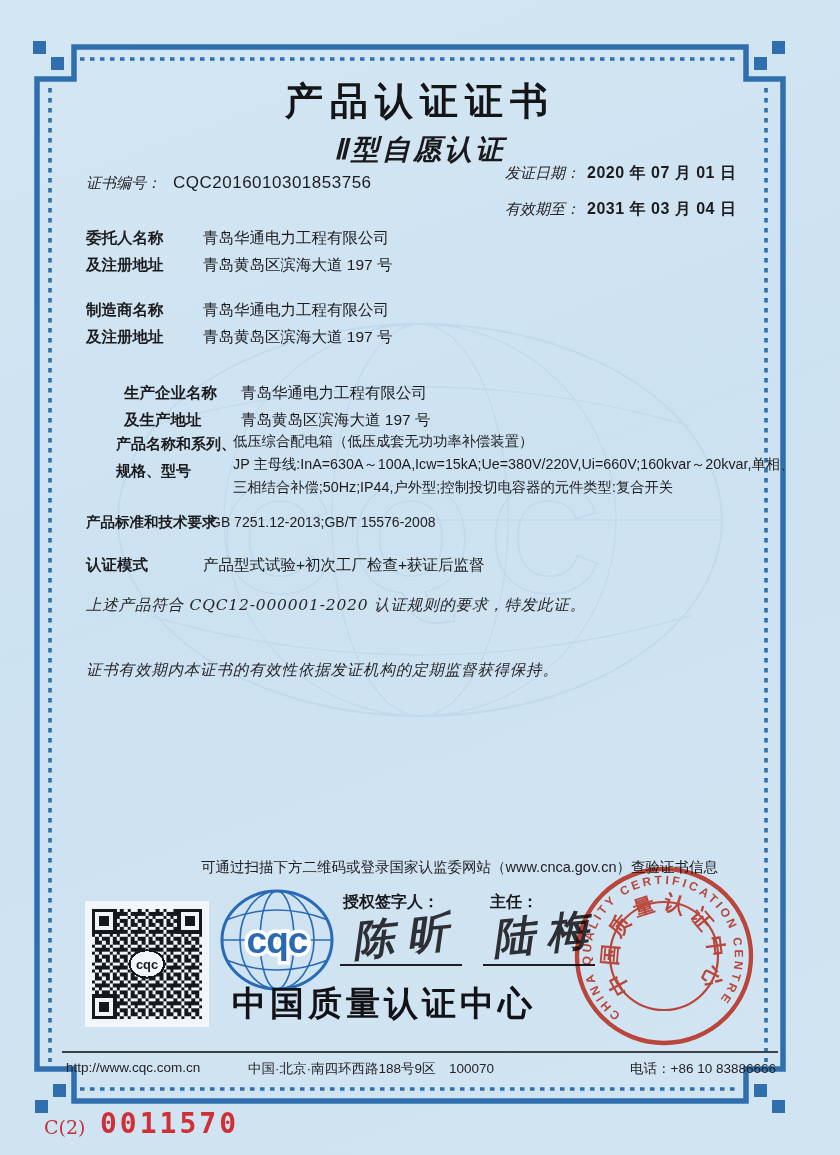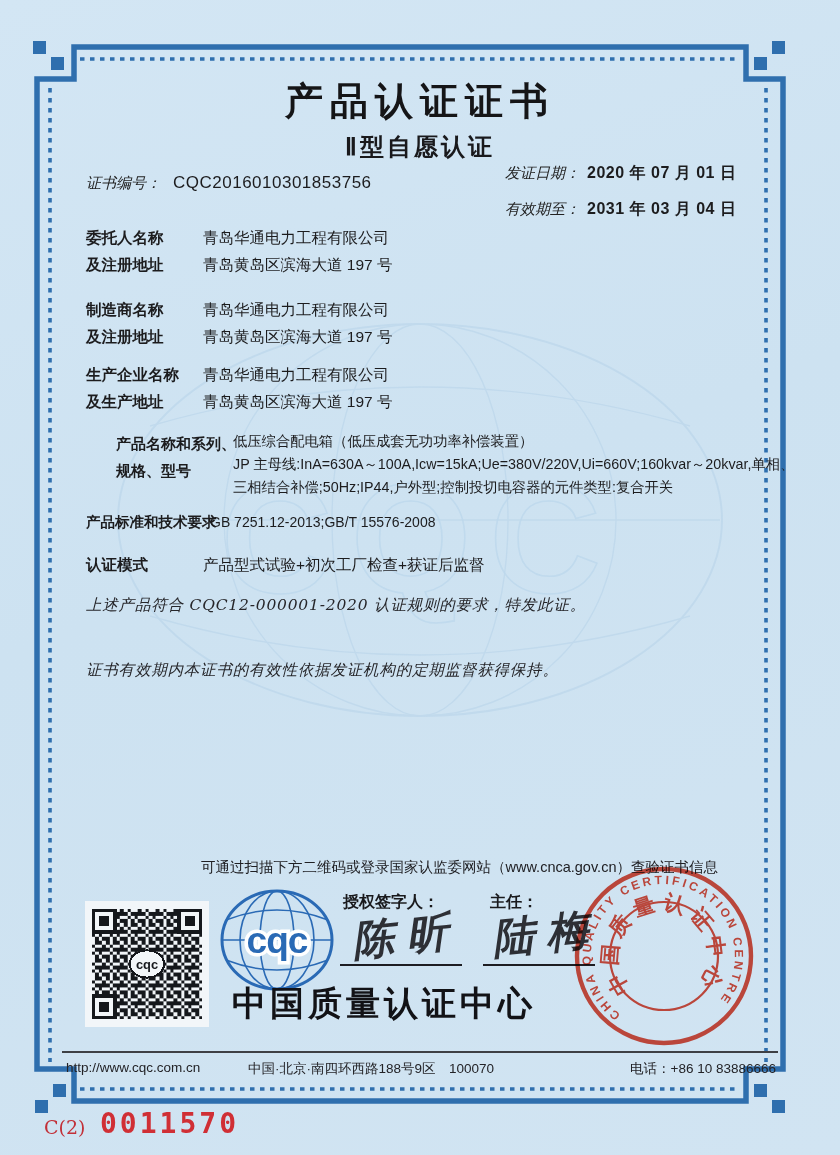--- a/index.html
+++ b/index.html
@@ -5,21 +5,21 @@
   html,body{margin:0;padding:0;background:#9db4c6;}
   .page{
     position:relative;width:840px;height:1155px;overflow:hidden;
     background:linear-gradient(160deg,#d3e6f4 0%,#cde2f1 45%,#d1e4f2 100%);
     font-family:"Liberation Sans",sans-serif;color:#1c1c1e;
   }
   .abs{position:absolute;}
   svg{display:block;}
 
   .title{left:0;right:0;top:76px;text-align:center;font-size:38px;font-weight:900;letter-spacing:7px;color:#151517;}
-  .subtitle{left:0;right:0;top:131px;text-align:center;font-size:24px;font-weight:700;letter-spacing:3px;color:#19191c;}
+  .subtitle{left:0;right:0;top:131px;text-align:center;font-size:28px;font-weight:700;letter-spacing:3px;color:#19191c;font-style:italic;}
 
   .kaiti{font-family:"DejaVu Serif","Liberation Serif",serif;font-style:italic;}
   .certno{left:86px;top:173px;display:flex;align-items:baseline;gap:12px;}
   .certno .lbl{font-size:15px;color:#222;}
   .certno .val{font-size:17px;font-weight:500;letter-spacing:.5px;font-style:normal;}
   .dates{left:505px;top:163px;display:flex;flex-direction:column;gap:15px;}
   .dates .row{display:flex;align-items:baseline;gap:7px;}
   .dates .lbl{font-size:15px;color:#222;}
   .dates .val{font-size:16px;font-weight:600;font-style:normal;letter-spacing:.5px;}
 
@@ -125,21 +125,21 @@
     <div class="lblcol">
       <div>制造商名称</div>
       <div>及注册地址</div>
     </div>
     <div class="valcol">
       <div class="vline">青岛华通电力工程有限公司</div>
       <div class="vline">青岛黄岛区滨海大道 197 号</div>
     </div>
   </div>
 
-  <div class="abs frow f2" style="top:361px;">
+  <div class="abs frow f2" style="top:379px;margin-left:38px;">
     <div class="lblcol">
       <div>生产企业名称</div>
       <div>及生产地址</div>
     </div>
     <div class="valcol">
       <div class="vline">青岛华通电力工程有限公司</div>
       <div class="vline">青岛黄岛区滨海大道 197 号</div>
     </div>
   </div>
 

